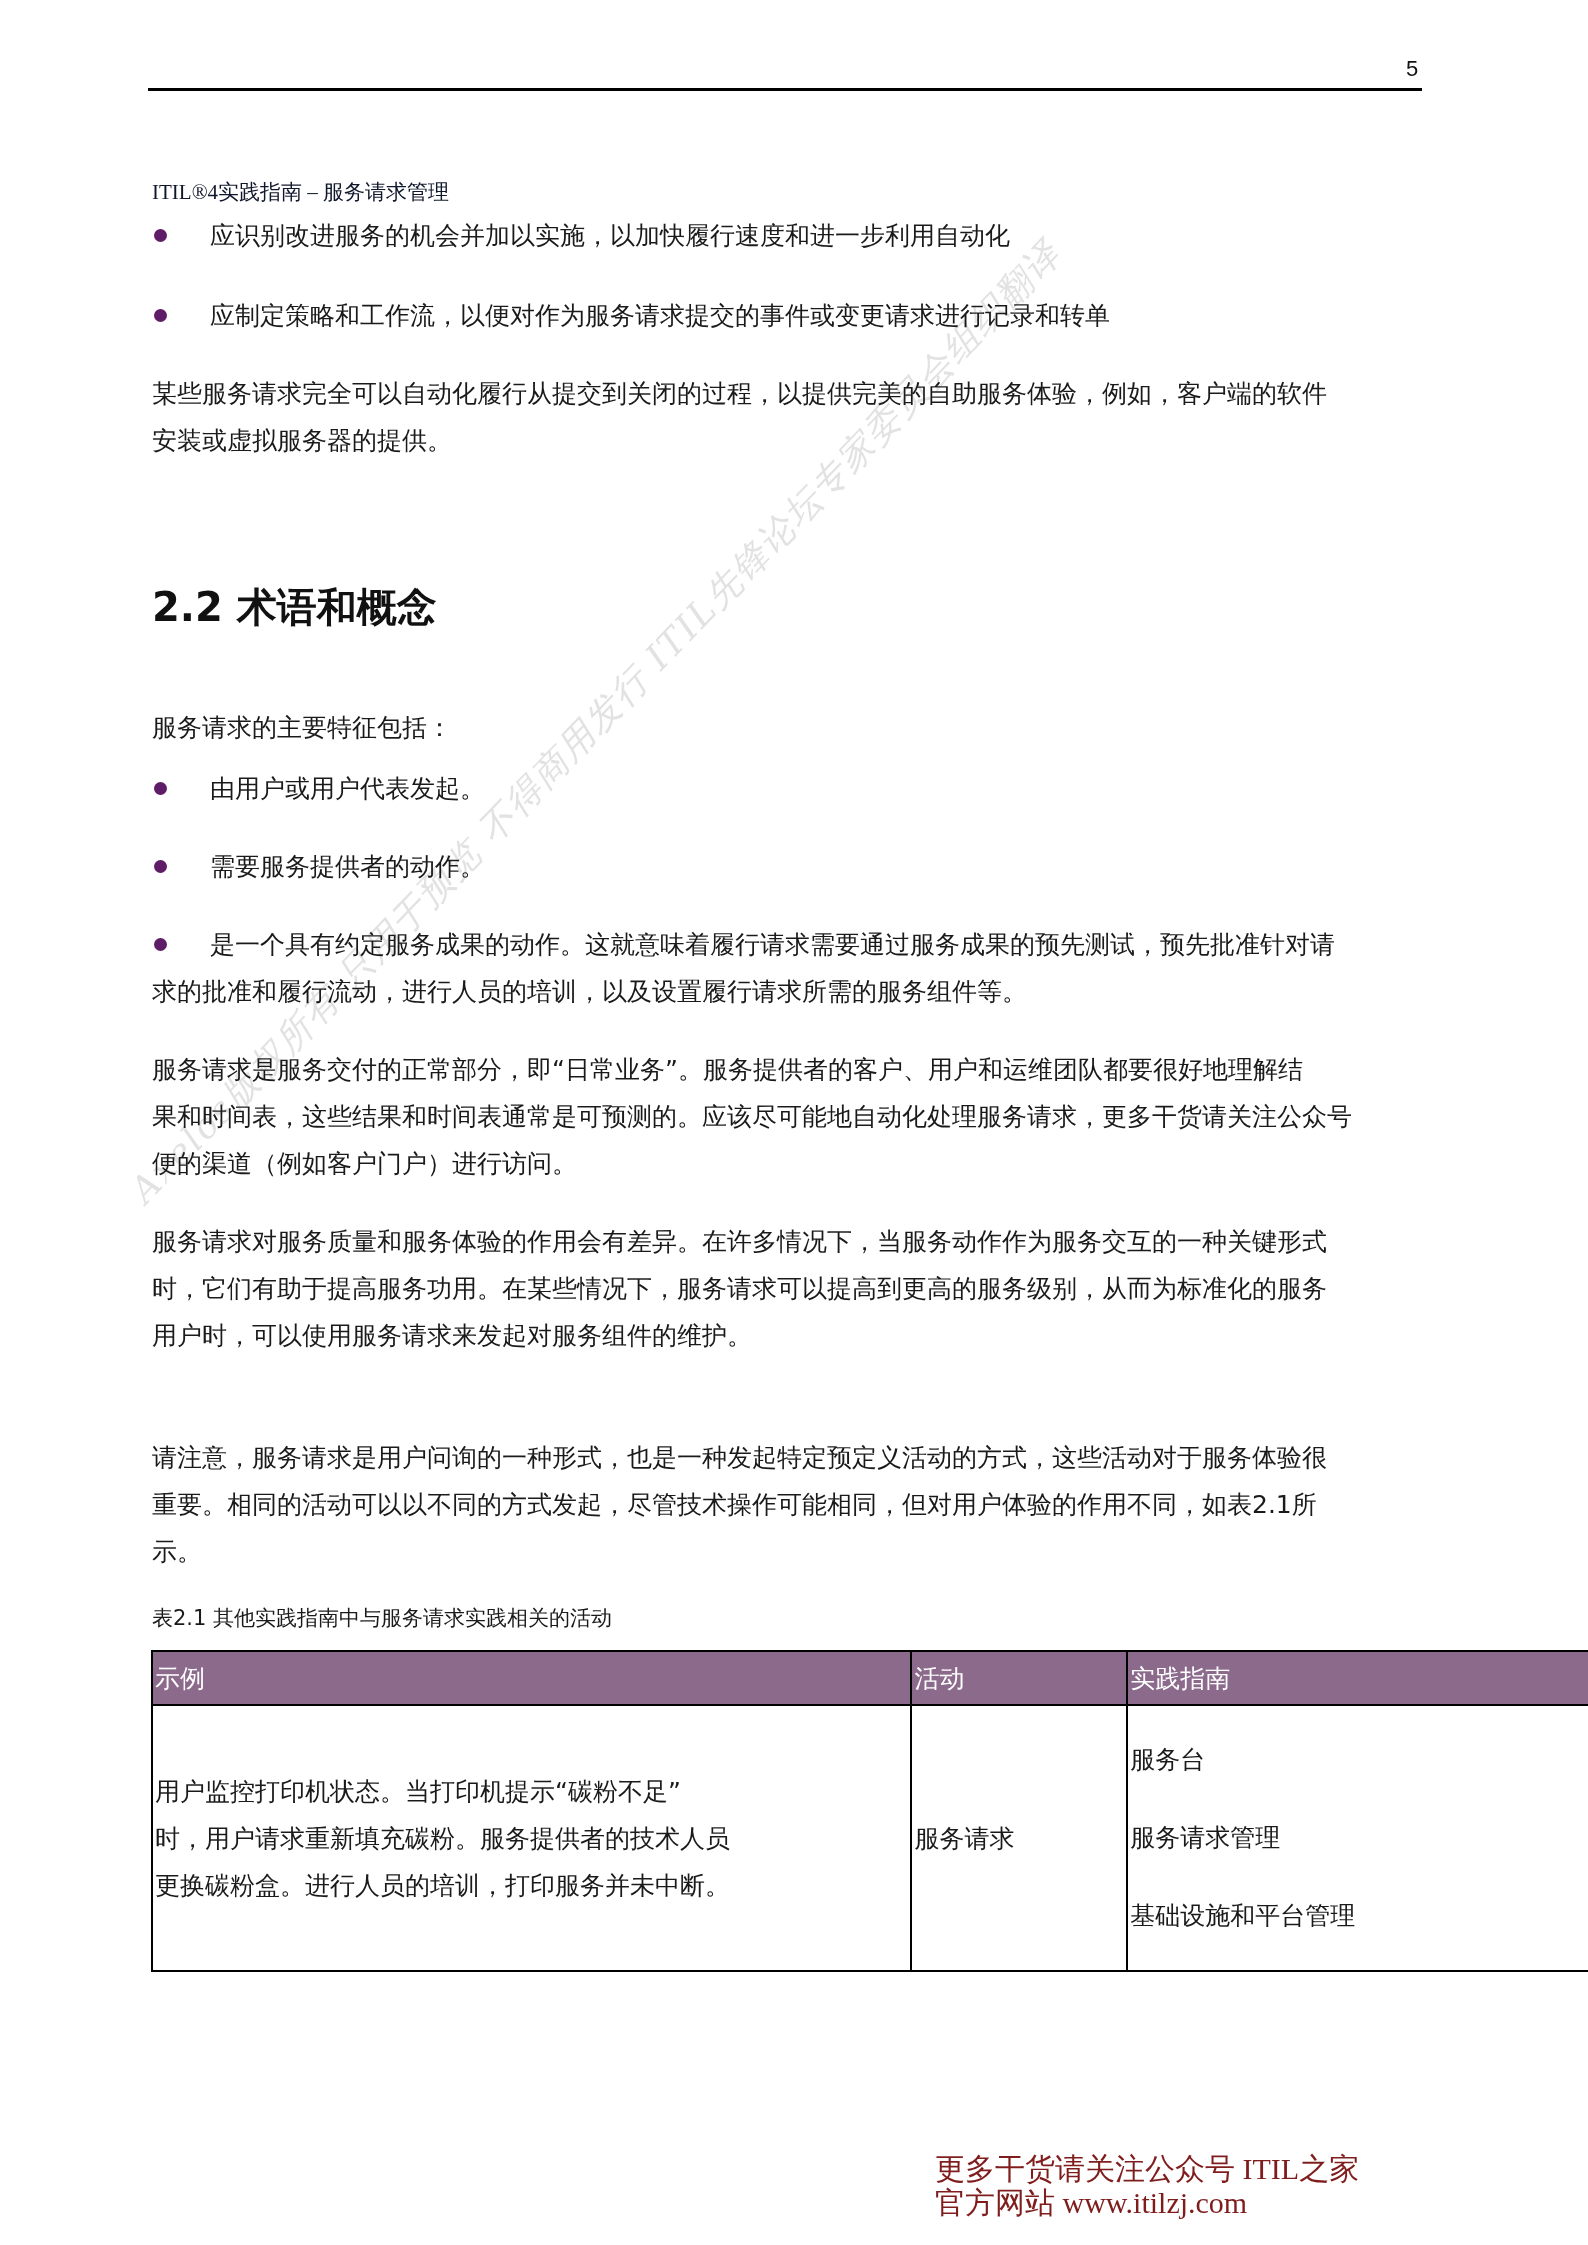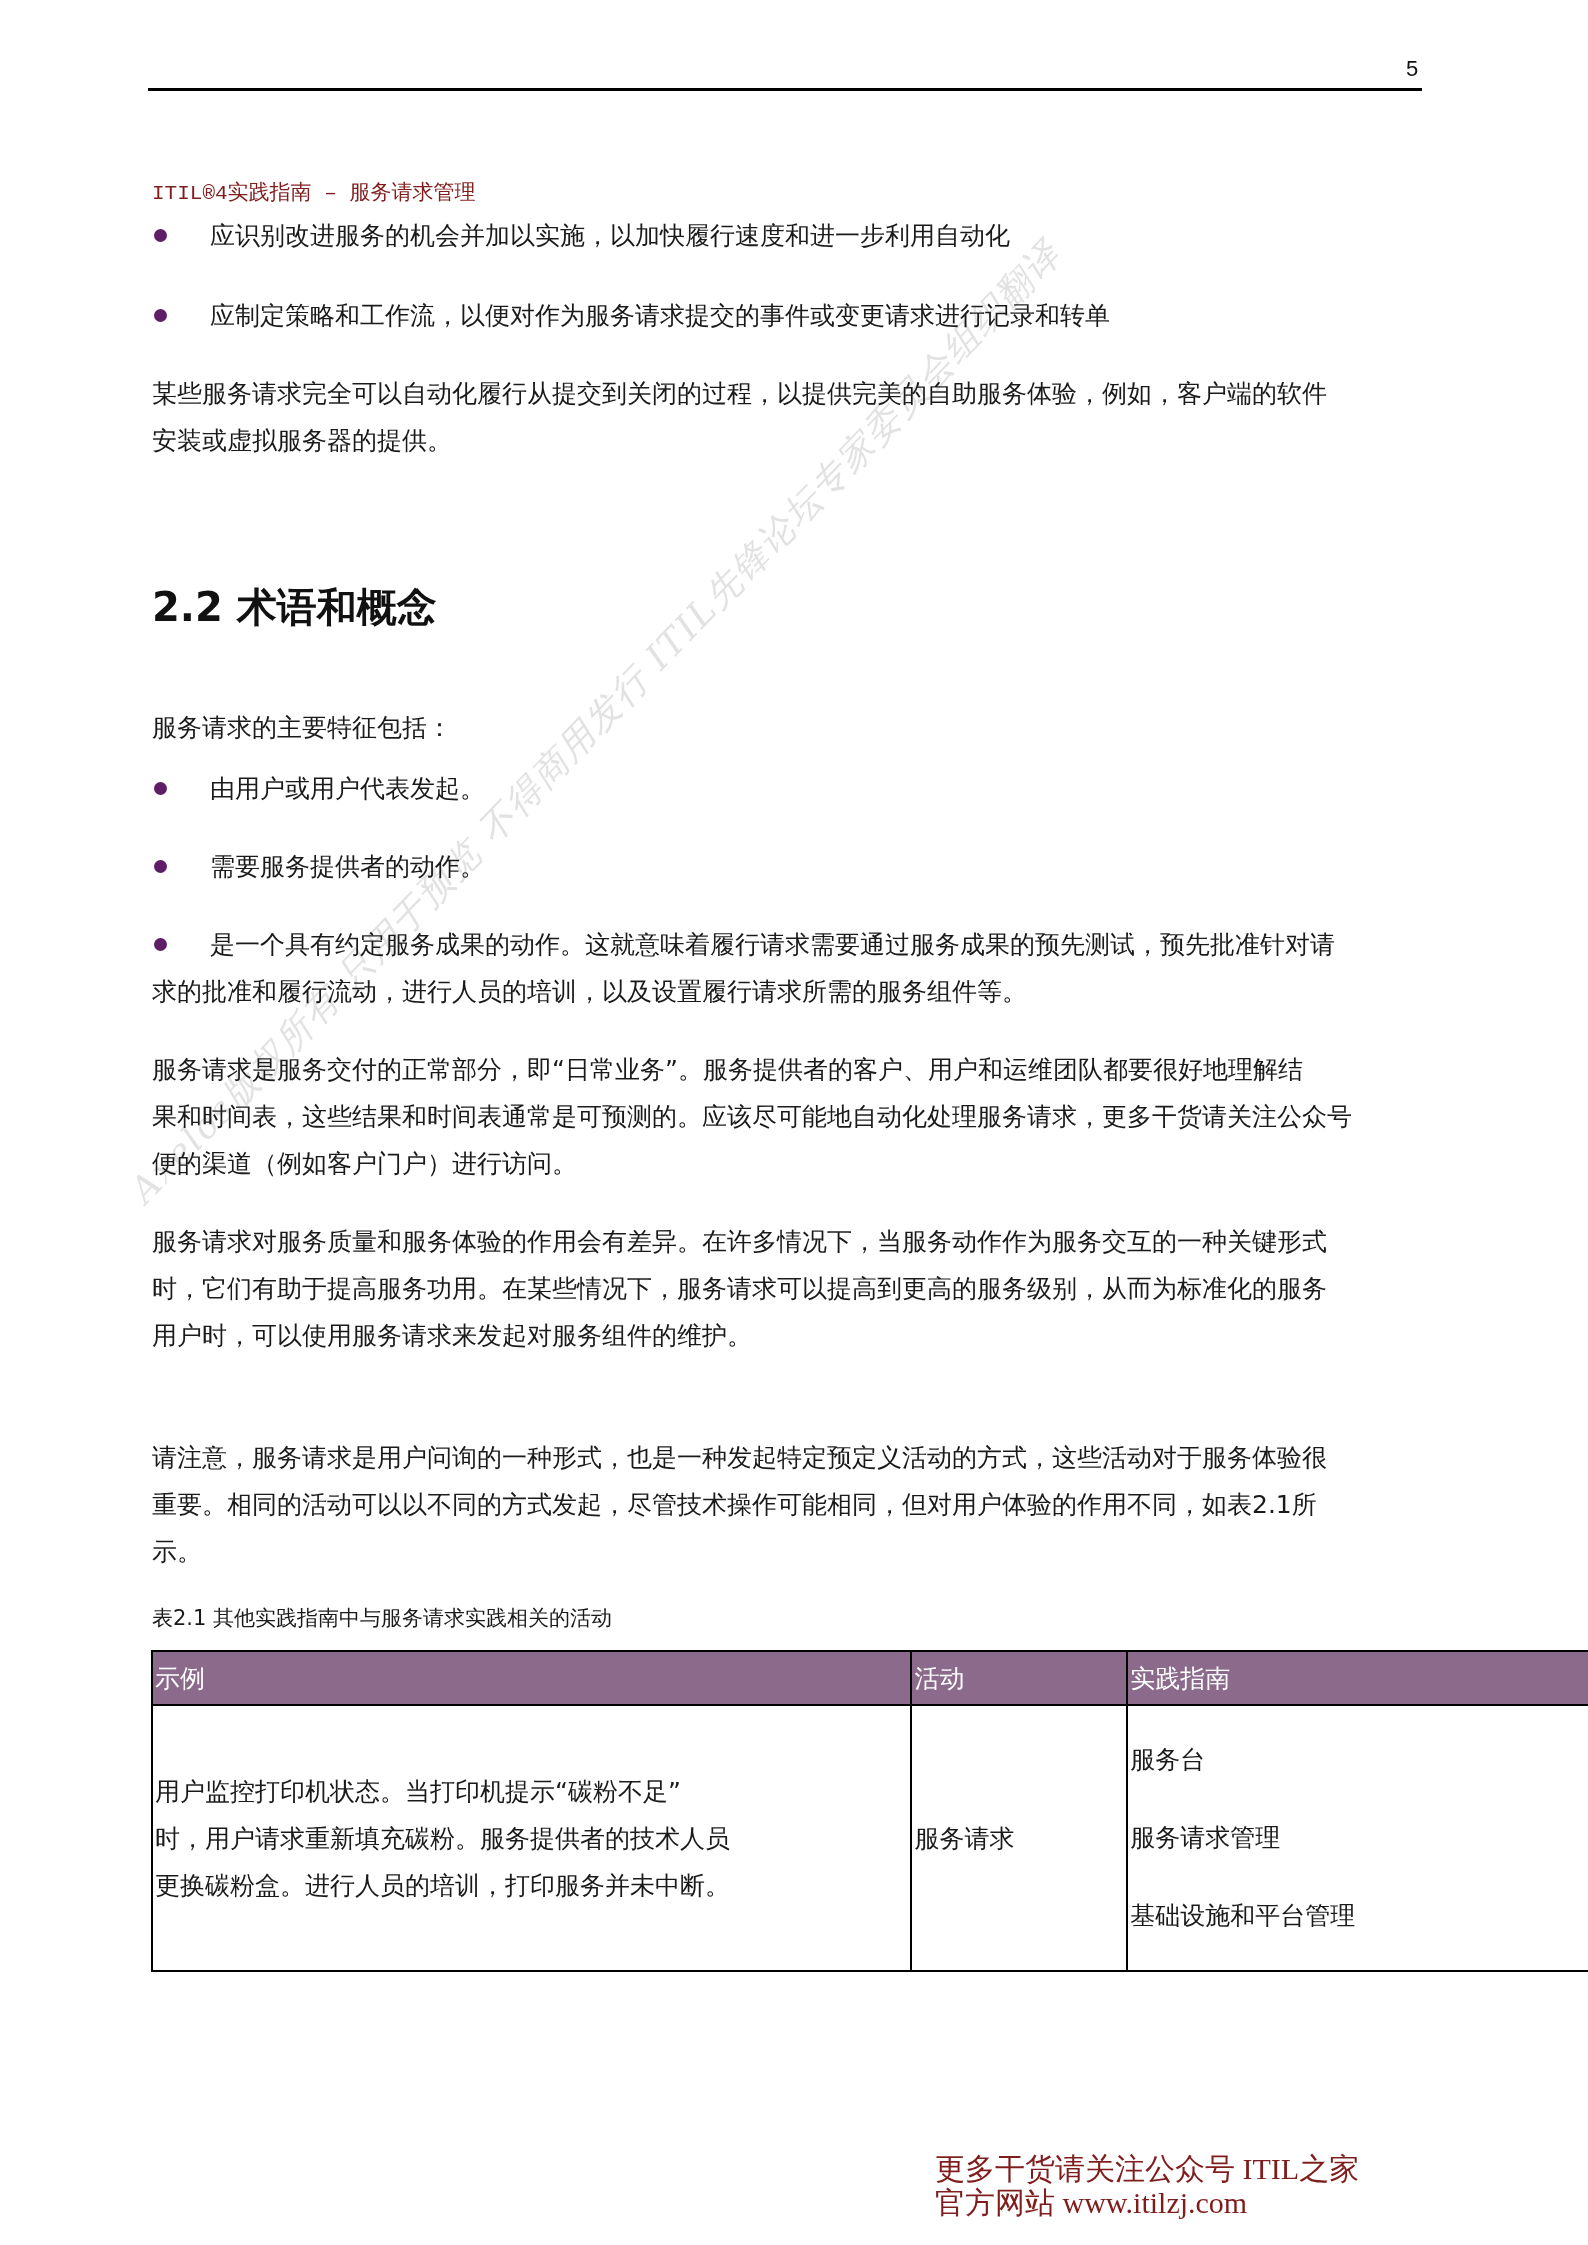--- a/index.html
+++ b/index.html
@@ -3,22 +3,22 @@
 <meta charset="utf-8">
 <style>
   html, body { margin: 0; padding: 0; background: #ffffff; }
   body { width: 1588px; height: 2245px; position: relative; overflow: hidden;
          font-family: "DejaVu Sans", "Liberation Sans", sans-serif; color: #1a1a1a; }
 
   .page-number { position: absolute; left: 1406px; top: 56px; font-size: 22px; color: #111;
                  font-family: "Liberation Sans", sans-serif; }
   .header-rule { position: absolute; left: 148px; top: 88px; width: 1274px; height: 3px; background: #000; }
 
-  .running-title { position: absolute; left: 152px; top: 178px; font-size: 21px; color: #7f1d1d;
-                   font-family: Liberation Mono, monospace; white-space: nowrap; }
+  .running-title { position: absolute; left: 152px; top: 178px; font-size: 21px; color: #0f172a;
+                   font-family: Liberation Serif, serif; white-space: nowrap; }
 
   .bullet-row { position: absolute; left: 152px; font-size: 25px; line-height: 47px; white-space: nowrap; }
   .bullet-dot { position: absolute; left: 2px; top: 17px; width: 13px; height: 13px; border-radius: 50%;
                 background: #5e1d66; }
   .bullet-text { position: absolute; left: 58px; top: 0; }
 
   .para { position: absolute; left: 152px; width: 1280px; font-size: 25px; line-height: 47px; }
   .para .line { display: block; white-space: nowrap; }
 
   .section-heading { position: absolute; left: 152px; top: 580px; font-size: 40px; font-weight: bold;

